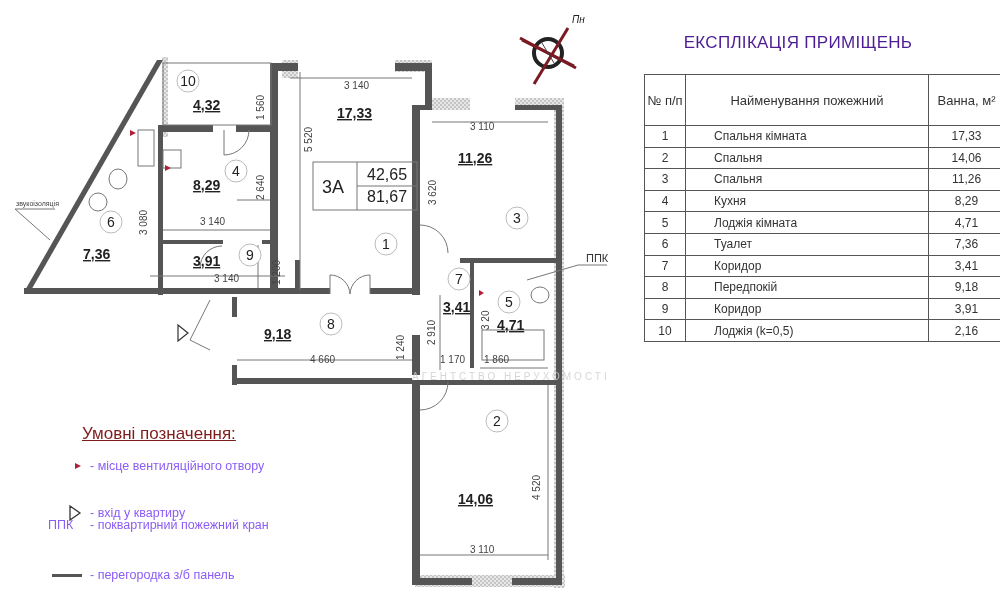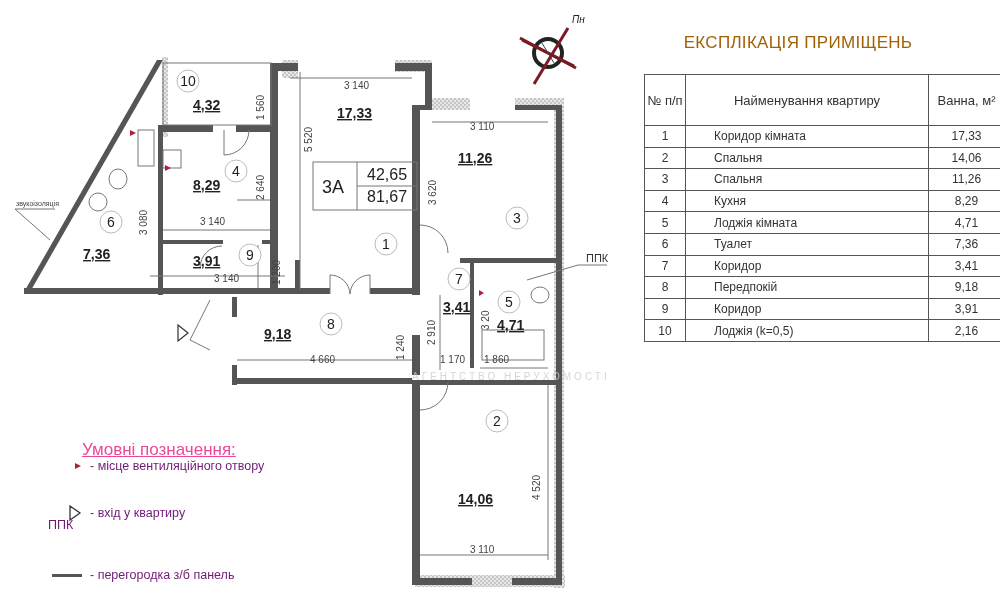--- a/index.html
+++ b/index.html
@@ -1,31 +1,31 @@
 <!DOCTYPE html>
 <html><head>
 <meta charset="utf-8">
 <style>
   html,body{margin:0;padding:0;background:#fff;}
   body{width:1000px;height:595px;position:relative;overflow:hidden;font-family:"Liberation Sans",sans-serif;color:#222;}
   .abs{position:absolute;}
   svg text{font-family:"Liberation Sans",sans-serif;}
   
-  .expl-title{left:668px;top:33px;width:260px;text-align:center;font-size:17px;letter-spacing:0.3px;color:#a16207;}
+  .expl-title{left:668px;top:33px;width:260px;text-align:center;font-size:17px;letter-spacing:0.3px;color:#4c1d95;}
   table.expl{position:absolute;left:644px;top:74px;width:361px;border-collapse:collapse;font-size:12px;color:#333;}
   table.expl td, table.expl th{border:1px solid #555;padding:0;height:20.6px;font-weight:normal;}
   table.expl th{height:50px;font-size:13px;}
   table.expl td.no{width:40px;text-align:center;}
   table.expl td.name{padding-left:28px;}
   table.expl td.area{width:75px;text-align:center;}
   table.expl tr.sum td.name{padding-left:28px;}
   table.expl tr.sum td.area{font-weight:bold;}
   
-  .legend-title{left:82px;top:424px;font-size:17px;text-decoration:underline;color:#ec4899;margin-top:16px;}
-  .legend-row{left:40px;font-size:12.5px;color:#701a75;display:flex;align-items:center;}
+  .legend-title{left:82px;top:424px;font-size:17px;text-decoration:underline;color:#7f1d1d;}
+  .legend-row{left:40px;font-size:12.5px;color:#8b5cf6;display:flex;align-items:center;}
   .legend-row .sym{width:50px;display:flex;justify-content:flex-end;padding-right:8px;box-sizing:border-box;}
 </style>
 </head>
 <body>
 
 <svg class="abs" style="left:0;top:0" width="640" height="595" viewBox="0 0 640 595">
   <defs>
     <pattern id="hatch" width="4" height="4" patternUnits="userSpaceOnUse">
       <rect width="4" height="4" fill="#e8e8e8"></rect>
       <circle cx="1" cy="1" r="0.8" fill="#999"></circle>
@@ -205,26 +205,26 @@
   <text x="16" y="206" font-size="7" fill="#444">звукоізоляція</text>
   <text x="586" y="262" font-size="11" fill="#333">ППК</text>
   <text x="412" y="380" font-size="10" fill="#ccc" letter-spacing="3" opacity="0.8">АГЕНТСТВО НЕРУХОМОСТІ</text>
 </svg>
 
 <div class="abs expl-title">ЕКСПЛІКАЦІЯ ПРИМІЩЕНЬ</div>
 <table class="expl">
   <tbody>
       <tr>
     <th style="width:40px">№ п/п</th>
-    <th>Найменування квартиру</th>
+    <th>Найменування пожежний</th>
     <th style="width:75px">Ванна, м²</th>
   </tr>
   <tr>
         <td class="no">1</td>
-        <td class="name">Коридор кімната</td>
+        <td class="name">Спальня кімната</td>
         <td class="area">17,33</td>
       </tr>
   <tr>
         <td class="no">2</td>
         <td class="name">Спальня</td>
         <td class="area">14,06</td>
       </tr>
   <tr>
         <td class="no">3</td>
         <td class="name">Спальня</td>
@@ -281,20 +281,21 @@
 <div class="abs legend-row" style="top:504px">
   <span class="sym">
       <svg width="14" height="18">
         <polygon points="2,2 12,9 2,16" fill="none" stroke="#333" stroke-width="1.3"></polygon>
       </svg>
     </span>
   <span>- вхід у квартиру</span>
 </div>
 <div class="abs legend-row" style="top:518px">
   <span class="sym" style="justify-content:flex-start;padding-left:8px">ППК</span>
+  <span>- поквартирний пожежний кран</span>
 </div>
 <div class="abs legend-row" style="top:568px">
   <span class="sym">
       <svg width="30" height="6">
         <rect x="0" y="2" width="30" height="3" fill="#555"></rect>
       </svg>
     </span>
   <span>- перегородка з/б панель</span>
 </div>
 

